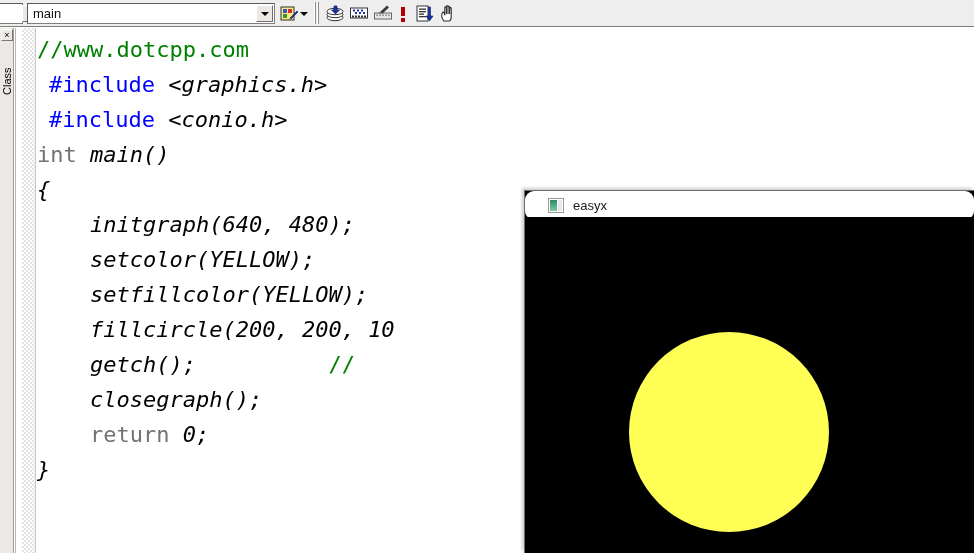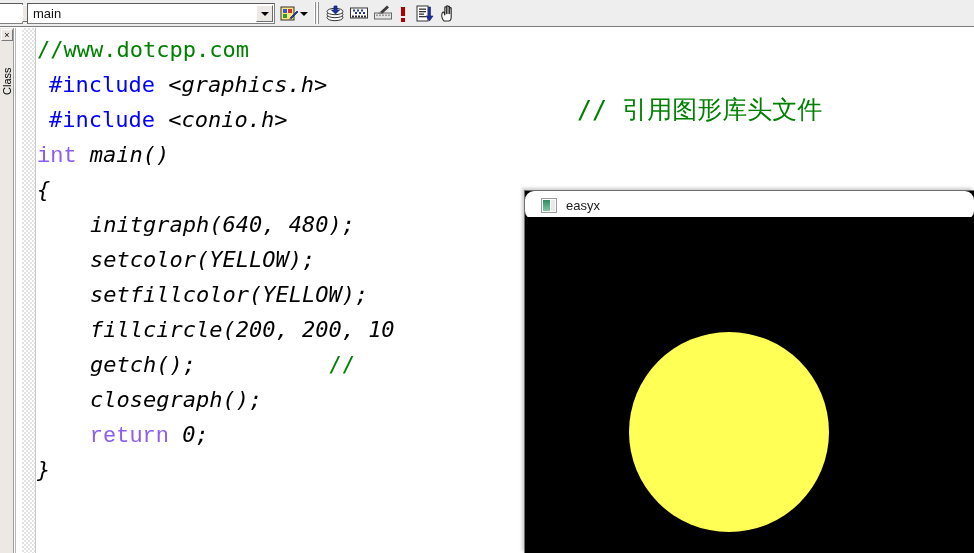--- a/index.html
+++ b/index.html
@@ -195,21 +195,21 @@
     width: 937px;
     font-family: "DejaVu Sans Mono", "Liberation Mono", monospace;
     font-size: 22px;
     line-height: 35px;
     white-space: pre;
     letter-spacing: 0px;
   }
   .ln { height: 35px; white-space: pre; }
   .tok-cmt  { color: #008000; }
   .tok-pp   { color: #0000ff; margin-left: 12px; }
-  .tok-kw   { color: #8b5cf6; font-family: Liberation Mono, monospace; }
+  .tok-kw   { color: #737373; }
   .tok-txt  { color: #000000; font-style: italic; }
 
   
   #code-comment-cn {
     position: absolute;
     left: 562px;
     top: 64px;
     font-family: "DejaVu Sans Mono", "Liberation Mono", monospace;
     font-size: 25px;
     line-height: 35px;
@@ -234,21 +234,21 @@
   #easyx-titlebar {
     position: absolute;
     left: 0; top: 0;
     width: 100%;
     height: 29px;
     background: #ffffff;
     border-bottom: 1px solid #d3d3d3;
     box-sizing: border-box;
     display: flex;
     align-items: center;
-    padding-left: 16px;
+    padding-left: 23px;
     border-radius: 9px;
   }
   #easyx-icon {
     width: 16px; height: 15px;
     background: #ffffff;
     border: 1px solid #9b9b9b;
     box-sizing: border-box;
     display: flex;
     flex: none;
     padding: 1px;
@@ -396,21 +396,20 @@
 
 <div id="left-dock">
   <div id="dock-close">×</div>
   <div id="dock-label">Class</div>
 </div>
 
 <div id="editor">
   <div id="editor-gutter"></div>
   <div id="editor-bookmark-col"></div>
   <div id="code"><div class="ln"><span class="tok-cmt">//www.dotcpp.com</span></div><div class="ln"><span class="tok-pp">#include</span><span class="tok-txt"> &lt;graphics.h&gt;</span></div><div class="ln"><span class="tok-pp">#include</span><span class="tok-txt"> &lt;conio.h&gt;</span></div><div class="ln"><span class="tok-kw">int</span><span class="tok-txt"> main()</span></div><div class="ln"><span class="tok-txt">{</span></div><div class="ln"><span class="tok-txt">    initgraph(640, 480);</span></div><div class="ln"><span class="tok-txt">    setcolor(YELLOW);</span></div><div class="ln"><span class="tok-txt">    setfillcolor(YELLOW);</span></div><div class="ln"><span class="tok-txt">    fillcircle(200, 200, 10</span></div><div class="ln"><span class="tok-txt">    getch();          </span><span class="tok-cmt">//</span></div><div class="ln"><span class="tok-txt">    closegraph();</span></div><div class="ln"><span class="tok-kw">    return</span><span class="tok-txt"> 0;</span></div><div class="ln"><span class="tok-txt">}</span></div></div>
-  <div id="code-comment-cn">// 引用图形库头文件</div>
 </div>
 
 <div id="easyx-window">
   <div id="easyx-titlebar">
     <span id="easyx-icon">
       <span class="i-l"></span>
         <span class="i-r"></span>
     </span>
     <span id="easyx-title-text">easyx</span>
   </div>

